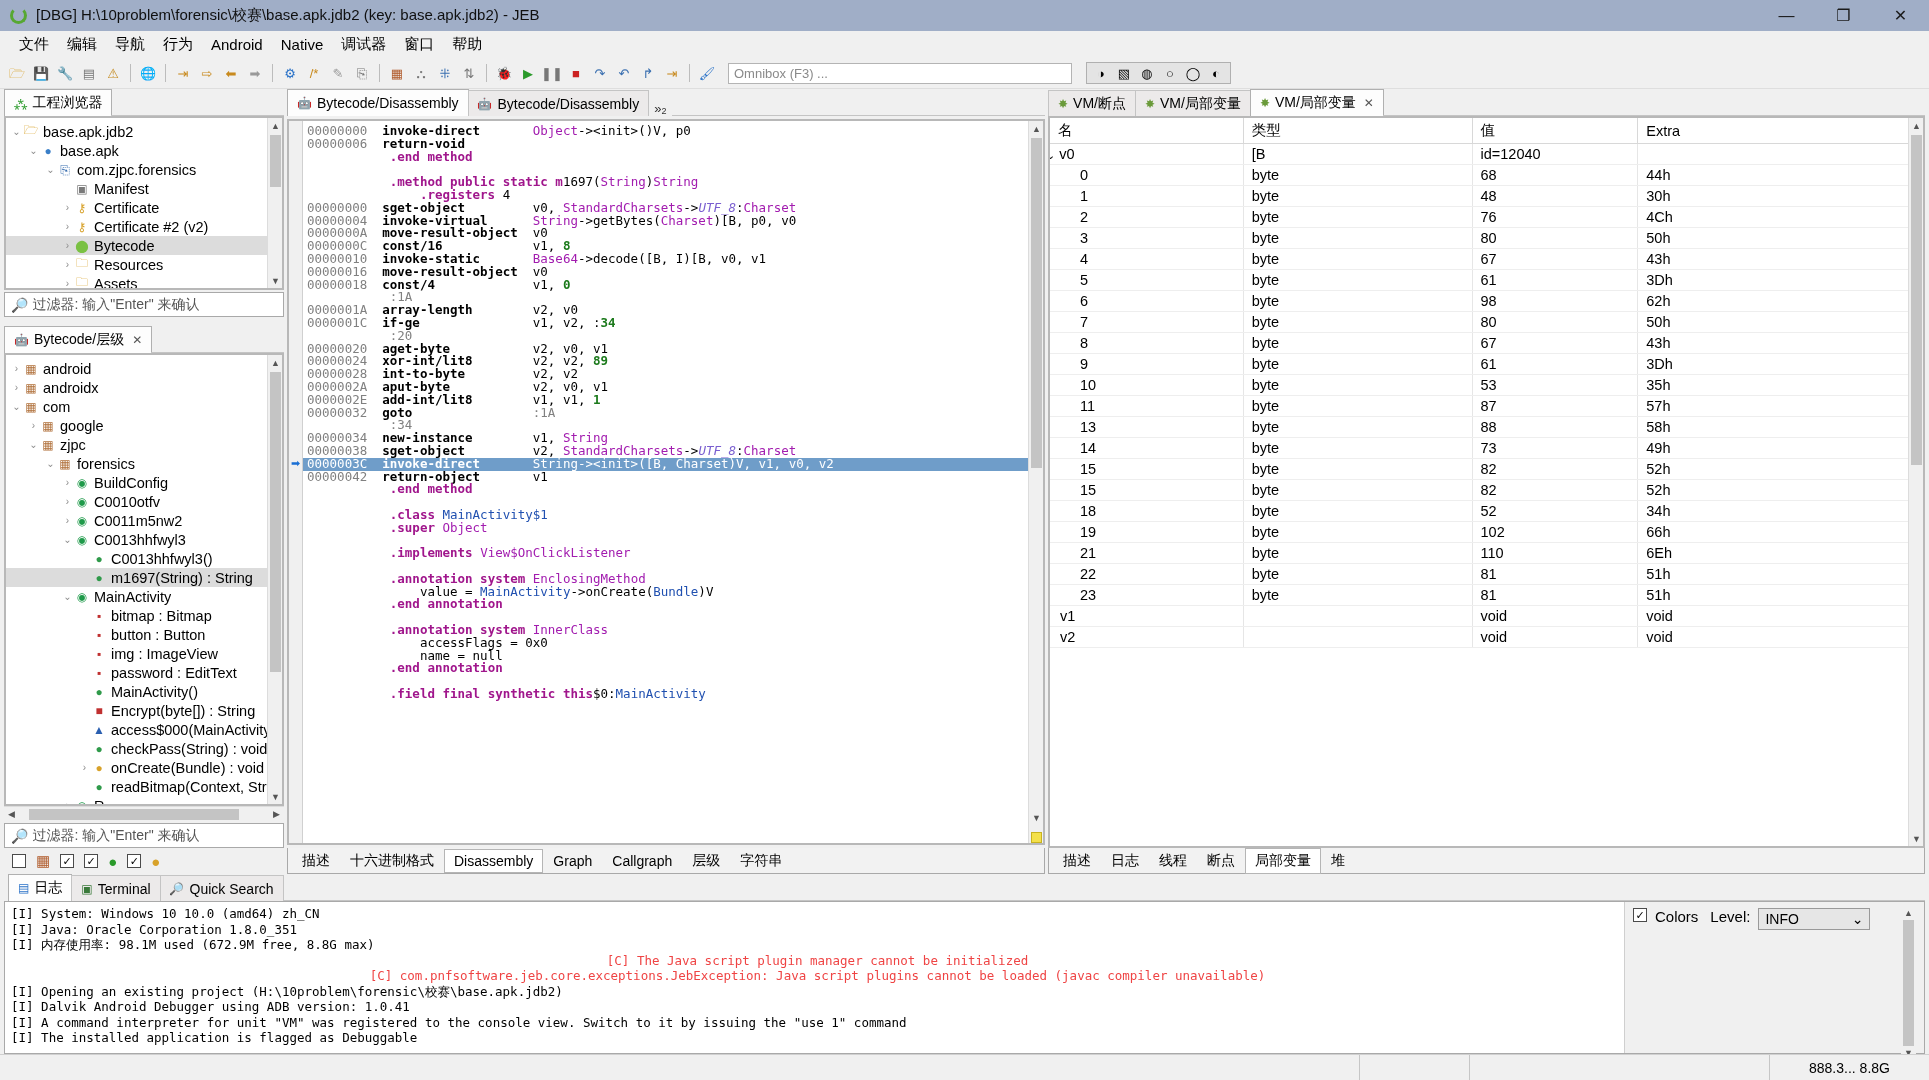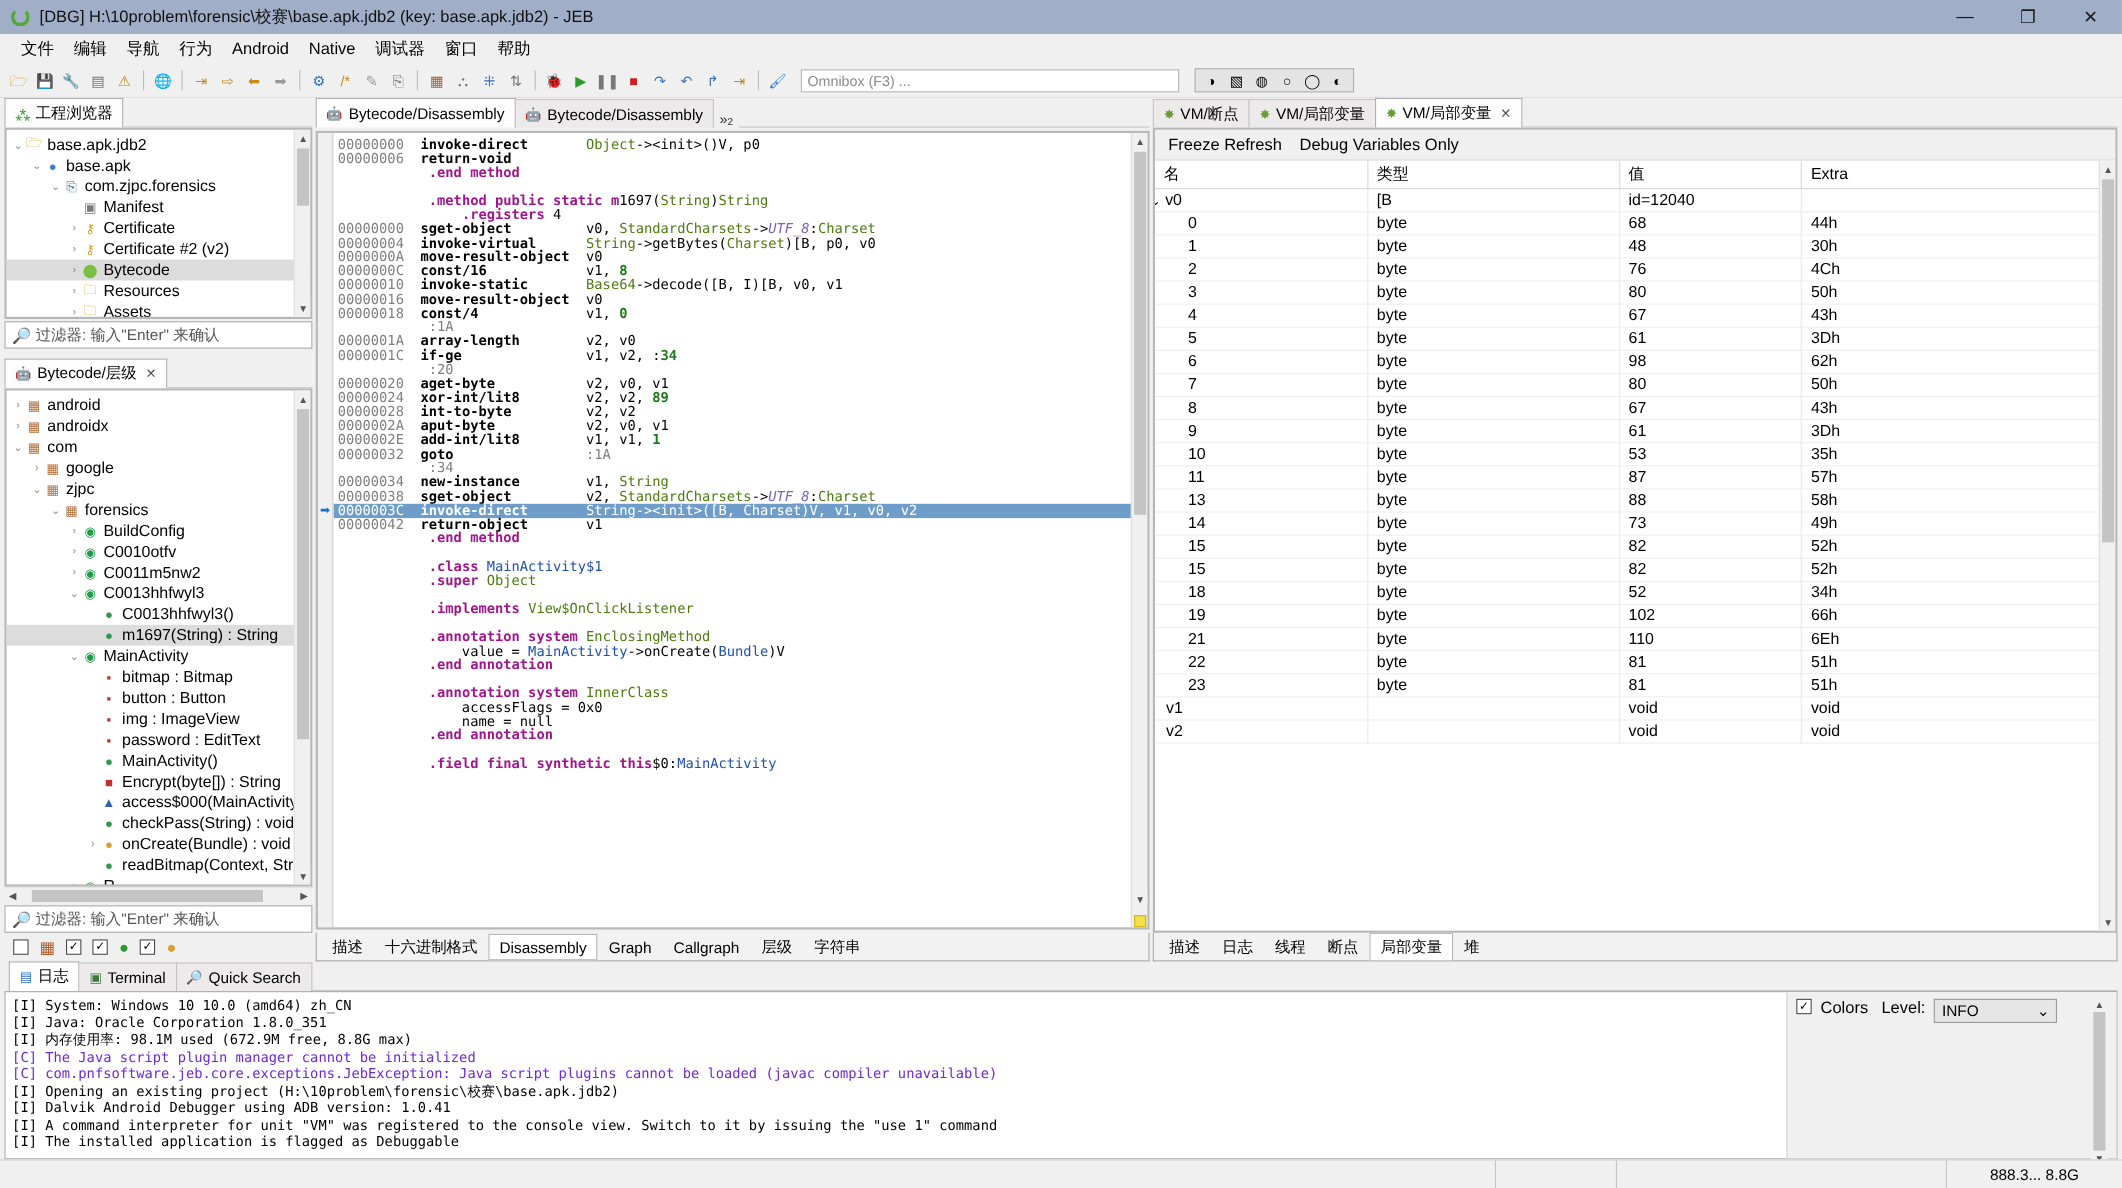--- a/index.html
+++ b/index.html
@@ -54,21 +54,21 @@
   
   .codewrap{display:flex;height:100%;background:#fff;}
   .gutter{width:14px;background:#f0f0f0;border-right:1px solid #d0d0d0;flex:0 0 14px;position:relative;}
   .code{flex:1 1 auto;overflow:hidden;font-family:"DejaVu Sans Mono","Liberation Mono",monospace;font-size:12.5px;line-height:12.8px;padding:4px 0 0 0;white-space:pre;}
   .cl{height:12.8px;display:block;padding-left:4px;}
   .cl.hl{background:#6f9dc9;}
   .cl.hl span{color:#fff !important;}
   .addr{color:#808080;}
   .op{color:#000;font-weight:bold;}
   .dir{color:#a0168c;font-weight:bold;}
-  .typ{color:#4d7c0f;}
+  .typ{color:#a21caf;}
   .typ2{color:#7a5fd0;font-style:italic;}
   .num{color:#1c7a1c;font-weight:bold;}
   .lbl{color:#808080;}
   .cls{color:#2050b0;}
   .arrow{position:absolute;left:2px;color:#1a6fd4;font-size:11px;}
 
   
   .btabs{display:flex;align-items:center;height:26px;border:1px solid #a9a9a9;border-top:none;background:#f2f2f2;padding-left:4px;flex:0 0 auto;}
   .btab{padding:3px 9px;font-size:14px;border:1px solid transparent;white-space:nowrap;}
   .btab.active{background:#fff;border:1px solid #b5b5b5;}
@@ -79,21 +79,21 @@
   .vtable th{text-align:left;font-weight:normal;padding:3px 8px;border-right:1px solid #d8d8d8;border-bottom:1px solid #d8d8d8;background:#fff;height:25px;}
   .vtable td{padding:2px 8px;border-right:1px solid #e6e6e6;border-bottom:1px solid #eee;height:19px;white-space:nowrap;overflow:hidden;}
   .vscrollarea{overflow:hidden;height:100%;position:relative;}
   .indent1{padding-left:30px !important;}
 
   
   .bottom{height:180px;flex:0 0 auto;display:flex;flex-direction:column;padding:0 4px;}
   .logpanel{border:1px solid #a9a9a9;background:#fff;flex:1 1 auto;display:flex;min-height:0;}
   .logtext{flex:1 1 auto;font-family:"DejaVu Sans Mono","Liberation Mono",monospace;font-size:12.5px;line-height:15.5px;padding:4px 0 0 6px;white-space:pre;overflow:hidden;}
   .log-i{color:#000;}
-  .log-c{color:#6d28d9;}
+  .log-c{color:#ef4444;text-align:center;}
   .logside{width:300px;flex:0 0 300px;background:#f0f0f0;border-left:1px solid #cfcfcf;padding:6px 8px;display:flex;align-items:flex-start;gap:8px;}
   .chk{width:14px;height:14px;border:1px solid #4a4a4a;background:#fff;display:inline-flex;align-items:center;justify-content:center;font-size:11px;line-height:1;color:#000;}
   .sel-box{height:22px;border:1px solid #999;background:#e6e6e6;display:inline-flex;align-items:center;padding:0 6px;min-width:112px;justify-content:space-between;font-size:14px;}
 
   
   .statusbar{height:26px;background:#f0f0f0;border-top:1px solid #d0d0d0;display:flex;align-items:center;flex:0 0 auto;}
   .statusbar .sfill{flex:1 1 auto;}
   .status-cell{border-left:1px solid #c6c6c6;height:26px;display:flex;align-items:center;padding:12px 12px;font-size:14px;}
 
   
@@ -466,24 +466,20 @@
         </div>
         <div class="tab active">
           <span style="color:#6a9a3a;font-size:12px">✸</span>
           <span>VM/局部变量</span>
           <span class="x">✕</span>
         </div>
         <div class="tabfill"></div>
       </div>
 
       <div class="panel sunk" style="display:flex;flex-direction:column;">
-        <div class="freezebar">
-          <span>Freeze Refresh</span>
-          <span>Debug Variables Only</span>
-        </div>
         <div class="vscrollarea" style="flex:1 1 auto;">
           <table class="vtable">
             <colgroup>
                 <col style="width:190px">
                 <col style="width:225px">
                 <col style="width:163px">
                 <col style="width:280px">
               </colgroup>
             <thead>
               <tr>

